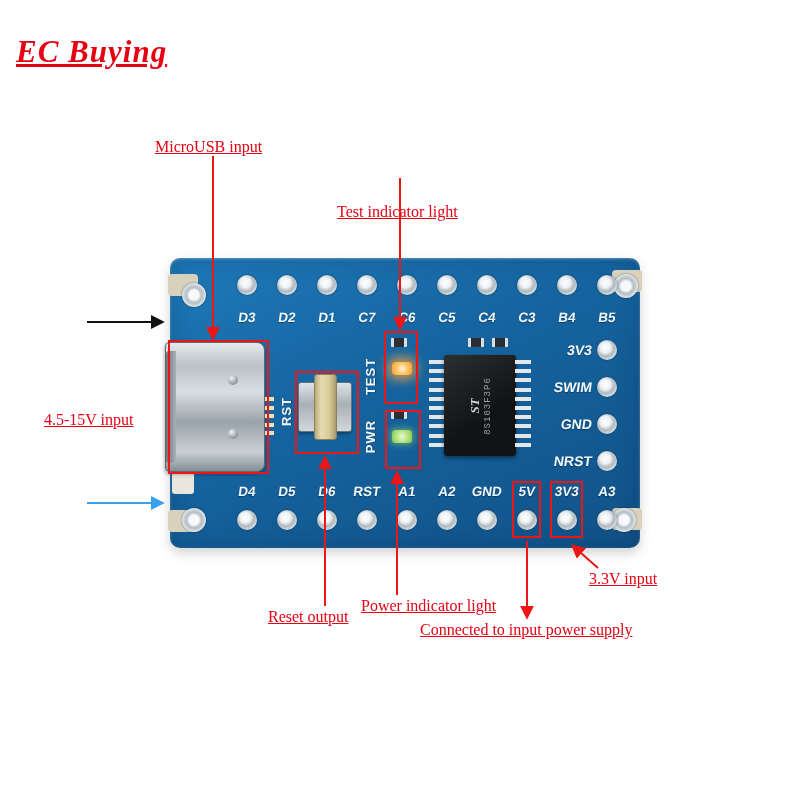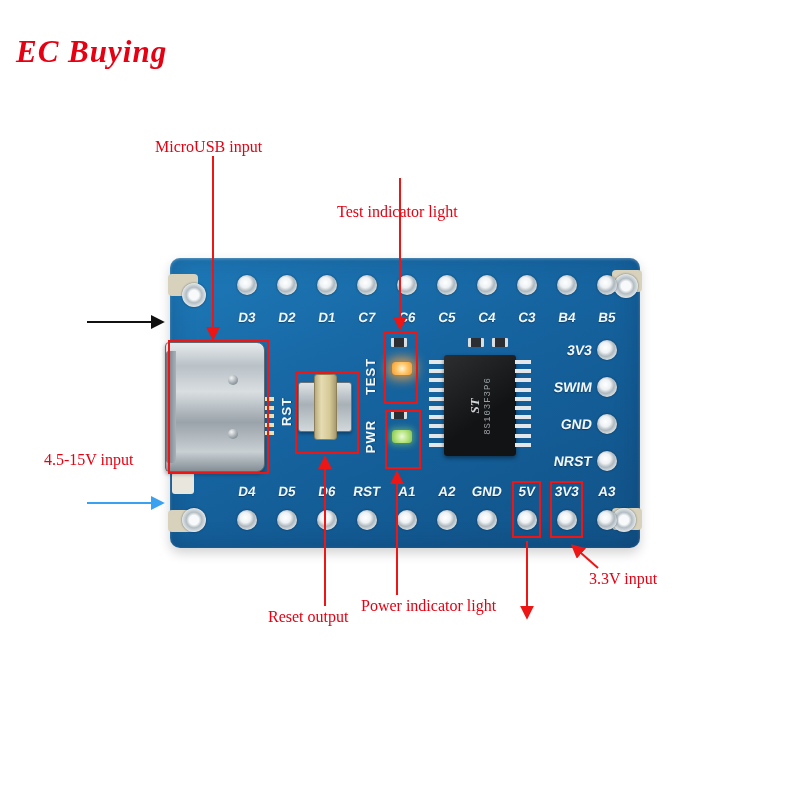--- a/index.html
+++ b/index.html
@@ -1,21 +1,21 @@
 <!DOCTYPE html>
 <html><head>
 <meta charset="utf-8">
 <style>
   * { margin:0; padding:0; box-sizing:border-box; }
   html,body { width:800px; height:800px; }
   body { background:#ffffff; font-family:"Liberation Sans", sans-serif; position:relative; overflow:hidden; }
   .canvas { position:absolute; inset:0; background:#fff; }
 
   .logo { position:absolute; left:16px; top:34px; font:italic 700 31px "Liberation Serif", serif;
-          color:#e60012; letter-spacing:1px; z-index:9; }
+          color:#e60012; letter-spacing:1px; z-index:9;text-decoration:underline; }
 
   .watermark { position:absolute; left:30px; top:368px; width:740px; text-align:center;
                font:400 44px "Liberation Sans", sans-serif; letter-spacing:28px;
                color:rgba(213,219,226,0.62); z-index:5; pointer-events:none; }
 
   
   .board { position:absolute; left:170px; top:258px; width:470px; height:290px;
            background:linear-gradient(155deg,#1e7ab8 0%, #15639f 45%, #115287 100%);
            border-radius:10px; z-index:2;
            box-shadow:0 5px 12px rgba(0,0,0,.18), inset 0 1px 3px rgba(255,255,255,.3), inset 0 0 26px rgba(0,25,55,.22); }
@@ -101,24 +101,24 @@
   .bx-usb   { left:168px; top:340px; width:101px; height:134px; }
   .bx-reset { left:295px; top:371px; width:64px;  height:83px; }
   .bx-test  { left:384px; top:331px; width:34px;  height:73px; }
   .bx-pwr   { left:385px; top:410px; width:36px;  height:59px; }
   .bx-5v    { left:512px; top:481px; width:29px;  height:57px; }
   .bx-3v3   { left:550px; top:481px; width:33px;  height:57px; }
 
   .arrows { position:absolute; left:0; top:0; z-index:7; pointer-events:none; }
 
   .ann { position:absolute; color:#e60012; font:400 16px "Liberation Serif", serif;
-         white-space:nowrap; z-index:8; }
+         white-space:nowrap; z-index:8;text-decoration:underline; }
   .an-usb    { left:155px; top:138px; }
   .an-test   { left:337px; top:159px;margin-top:44px; }
-  .an-vin    { left:44px;  top:411px;margin-top:40px; }
+  .an-vin    { left:44px;  top:411px; }
   .an-reset  { left:268px; top:608px; }
   .an-pwr    { left:361px; top:597px;text-align:center; }
   .an-supply { left:420px; top:621px; }
   .an-33     { left:589px; top:570px; }
 </style>
 </head>
 <body>
 
 <div class="canvas">
 
@@ -259,15 +259,16 @@
     <line x1="397" y1="595" x2="397" y2="473" stroke="#ee1515" stroke-width="2" marker-end="url(#mr)"></line>
     <line x1="527" y1="541" x2="527" y2="617" stroke="#ee1515" stroke-width="2" marker-end="url(#mr)"></line>
     <line x1="598" y1="568" x2="573" y2="546" stroke="#ee1515" stroke-width="2" marker-end="url(#mr)"></line>
   </svg>
 
   <div class="ann an-usb">MicroUSB input</div>
   <div class="ann an-test">Test indicator light</div>
   <div class="ann an-vin">4.5-15V input</div>
   <div class="ann an-reset">Reset output</div>
   <div class="ann an-pwr">Power indicator light</div>
+  <div class="ann an-supply">Connected to input power supply</div>
   <div class="ann an-33">3.3V input</div>
 
 </div>
 
 </body></html>

